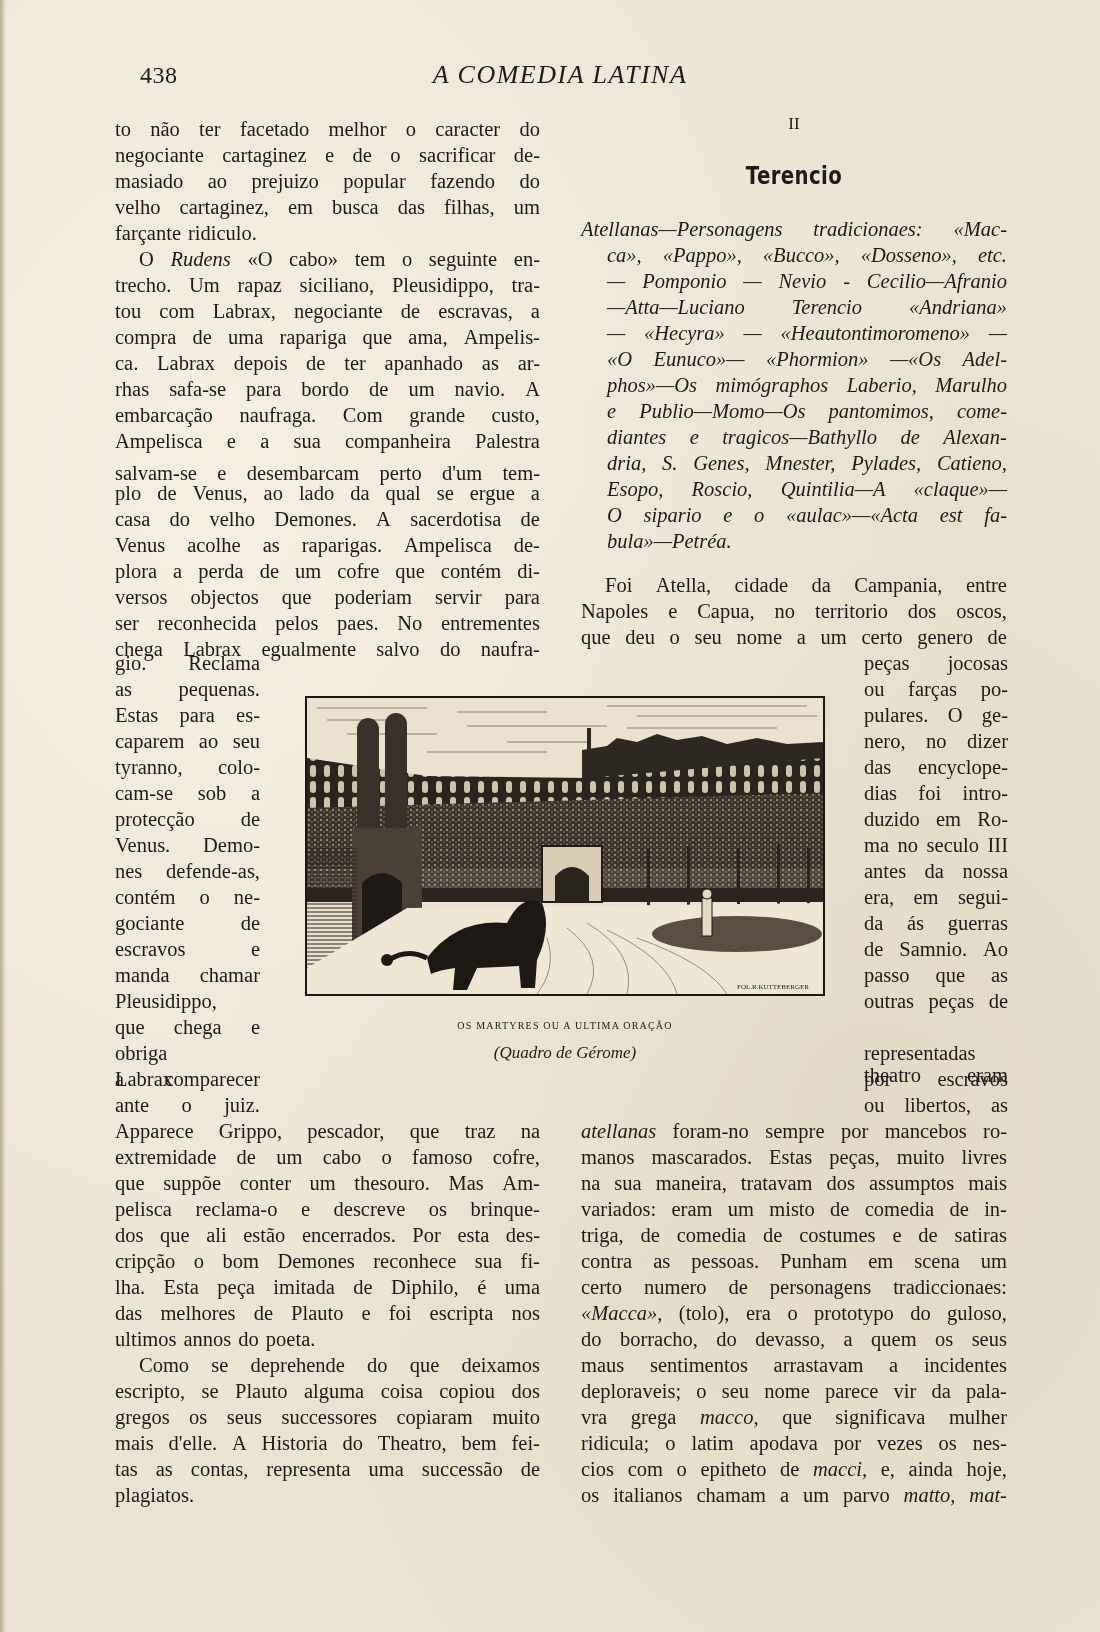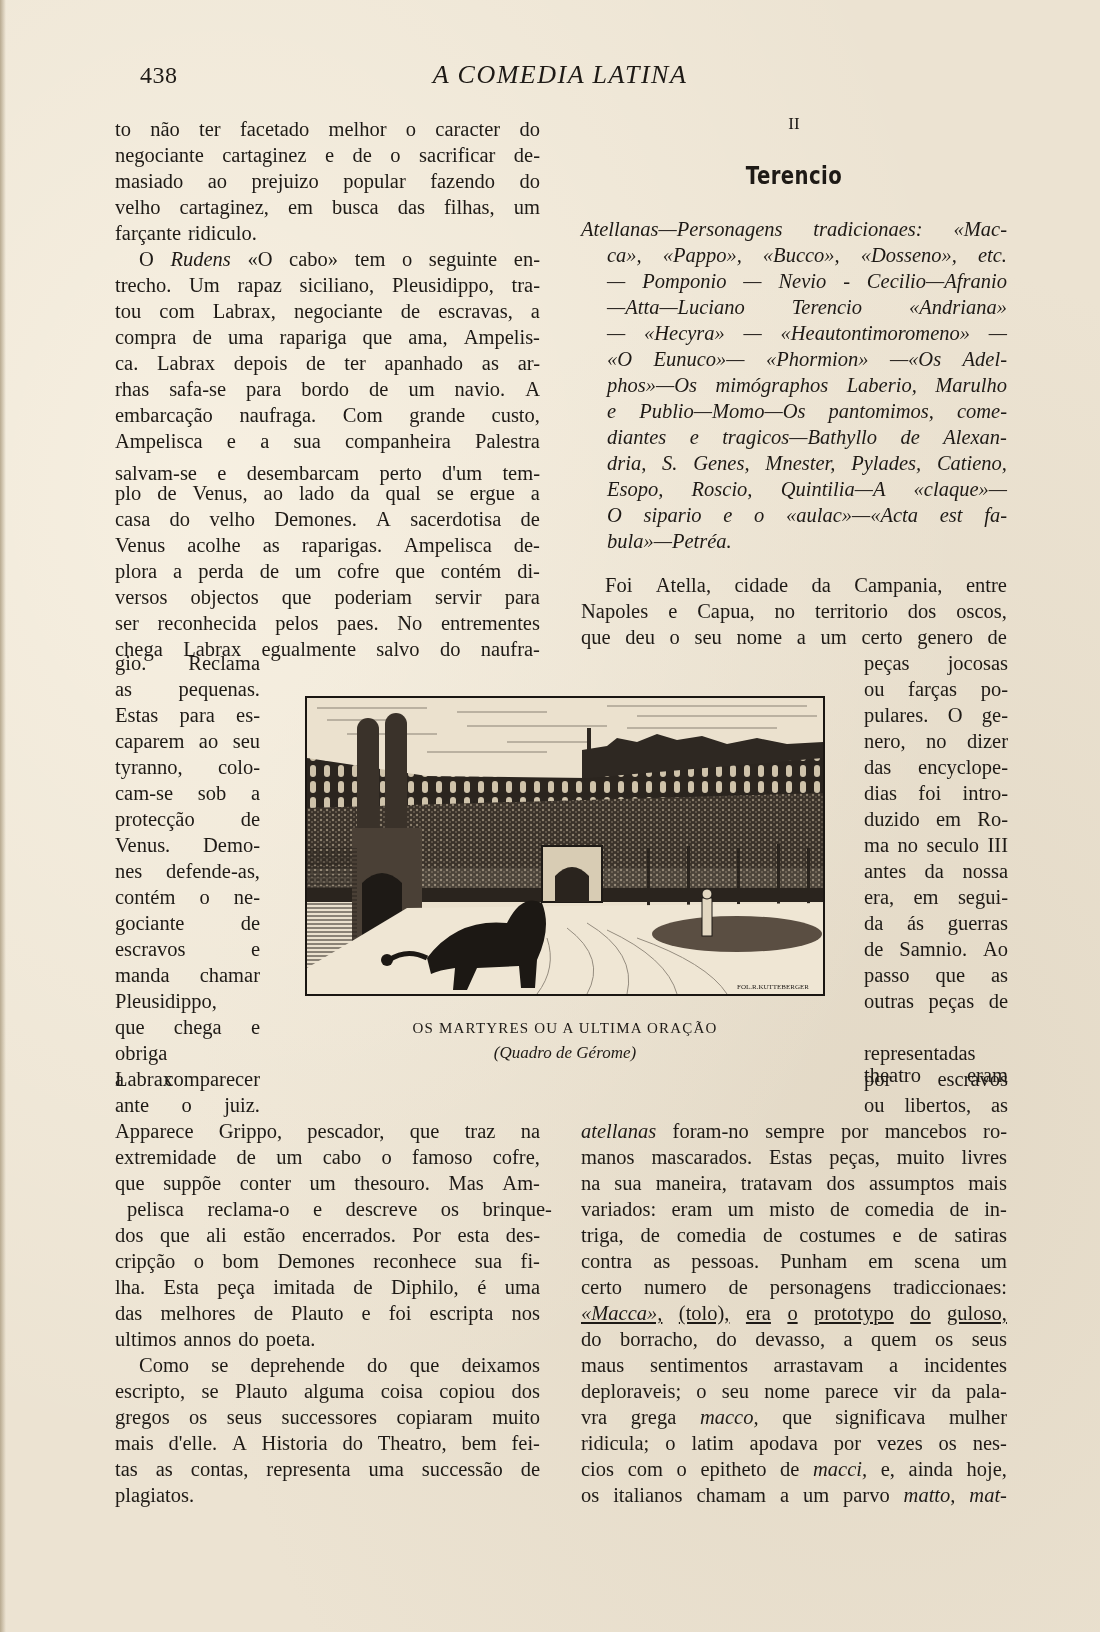--- a/index.html
+++ b/index.html
@@ -31,21 +31,21 @@
   .section-num { position: absolute; left: 581px; width: 426px; top: 114px; text-align: center;
     font-size: 17px; }
   .section-title { position: absolute; left: 581px; width: 426px; top: 162px; text-align: center;
     font-family: "DejaVu Sans", sans-serif; font-weight: bold; font-size: 24px;
     transform: scaleX(0.82); letter-spacing: 0.5px; }
   .summary .line { font-style: italic; }
   .figure { position: absolute; left: 305px; top: 696px; width: 520px; height: 300px;
     border: 2px solid #1a1612; box-sizing: border-box; overflow: hidden; background: #e9dfcb; }
   .figure svg { display: block; }
   .caption-1 { position: absolute; left: 305px; width: 520px; top: 1020px; text-align: center;
-    font-size: 15px; letter-spacing: 1.2px; font-variant: small-caps; text-transform: uppercase; }
+    font-size: 10px; letter-spacing: 1.2px; font-variant: small-caps; text-transform: uppercase; }
   .caption-2 { position: absolute; left: 305px; width: 520px; top: 1043px; text-align: center;
     font-size: 17px; font-style: italic; }
 </style>
 </head>
 <body>
 
 <div class="edge-left"></div>
 
 <div class="page-number">438</div>
 <div class="running-head">A COMEDIA LATINA</div>
@@ -330,21 +330,21 @@
     </div>
     <div class="line lcol" style="top: 1170px;">
       <span>que</span>
       <span>suppõe</span>
       <span>conter</span>
       <span>um</span>
       <span>thesouro.</span>
       <span>Mas</span>
       <span>Am-</span>
     </div>
-    <div class="line lcol" style="top: 1196px; margin-left: 12px;">
+    <div class="line lcol" style="top: 1196px;">
       <span>pelisca</span>
       <span>reclama-o</span>
       <span>e</span>
       <span>descreve</span>
       <span>os</span>
       <span>brinque-</span>
     </div>
     <div class="line lcol" style="top: 1222px;">
       <span>dos</span>
       <span>que</span>
@@ -696,21 +696,21 @@
       <span>scena</span>
       <span>um</span>
     </div>
     <div class="line rcol" style="top: 1274px;">
       <span>certo</span>
       <span>numero</span>
       <span>de</span>
       <span>personagens</span>
       <span>tradiccionaes:</span>
     </div>
-    <div class="line rcol" style="top: 1300px; text-decoration: underline;">
+    <div class="line rcol" style="top: 1300px;">
       <span class="it">«Macca»,</span>
       <span>(tolo),</span>
       <span>era</span>
       <span>o</span>
       <span>prototypo</span>
       <span>do</span>
       <span>guloso,</span>
     </div>
     <div class="line rcol" style="top: 1326px;">
       <span>do</span>

